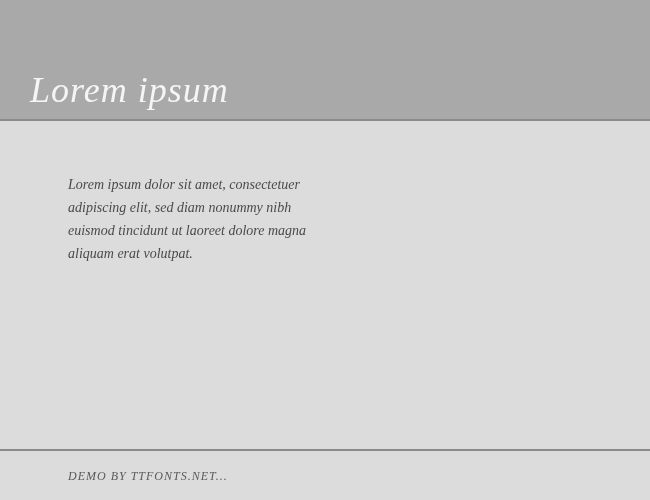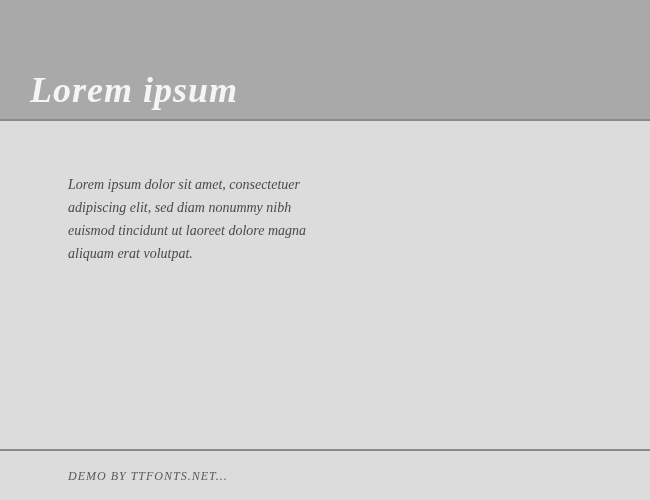--- a/index.html
+++ b/index.html
@@ -21,21 +21,21 @@
   background: #a9a9a9;
   position: relative;
 }
 .title {
   position: absolute;
   left: 30px;
   bottom: 8px;
   font-size: 36px;
   color: #f5f5f5;
   font-style: italic;
-  font-weight: bold;
+  font-weight: normal;
   letter-spacing: 1px;
 }
 .divider-top {
   width: 650px;
   height: 2px;
   background: #8a8a8a;
 }
 .content {
   padding: 40px 68px 20px 68px;
   height: 330px;

